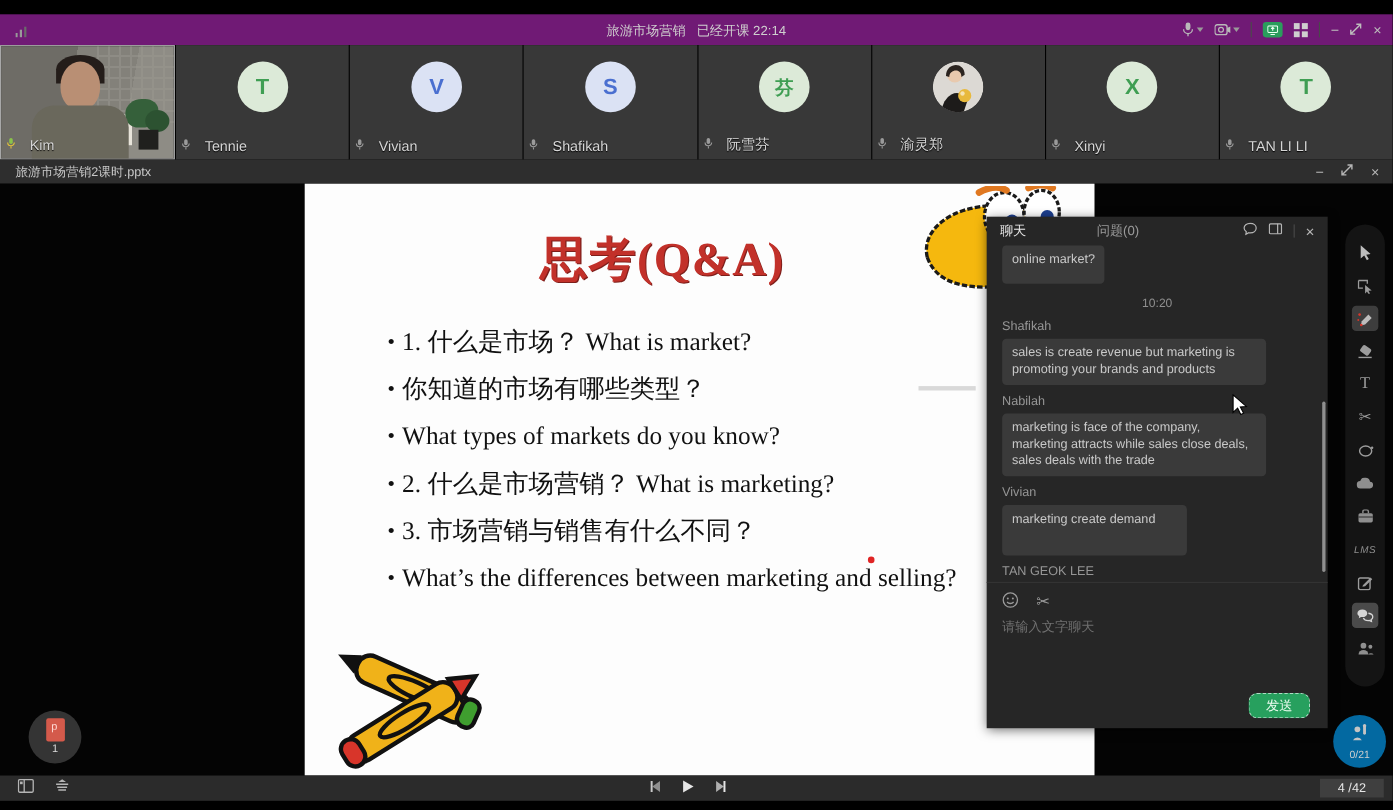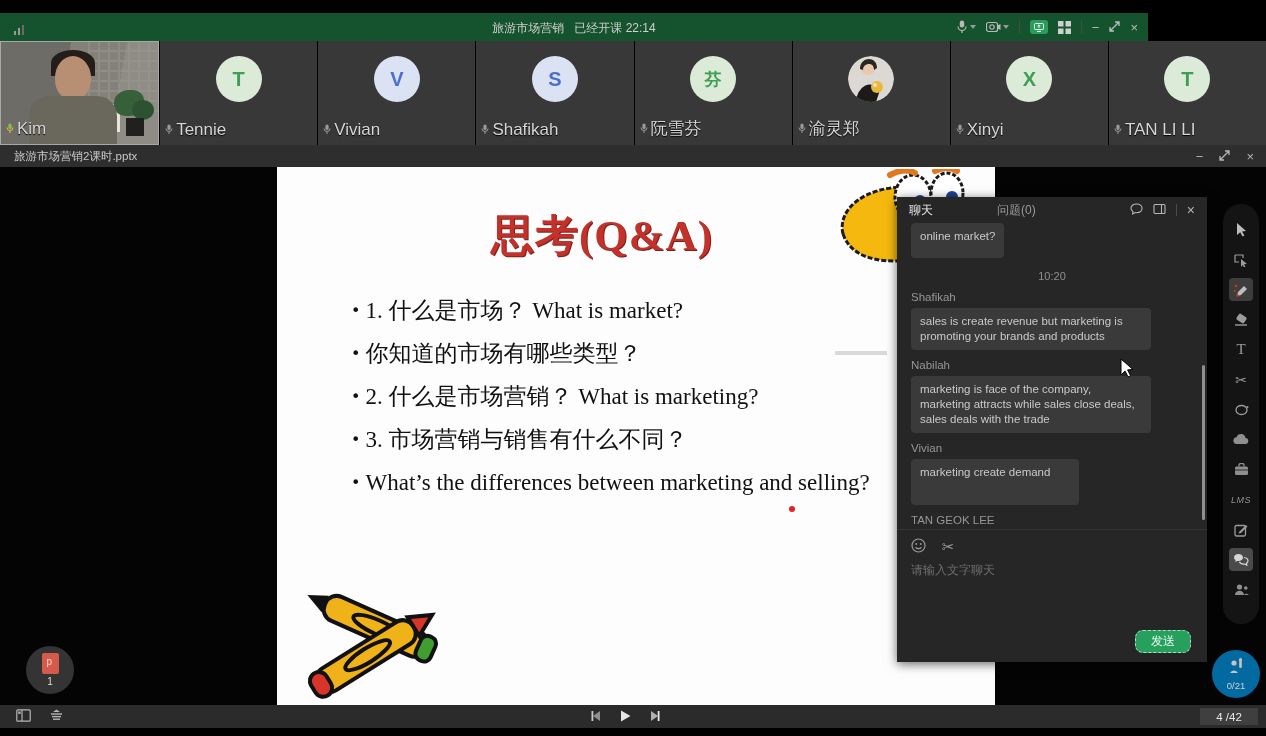--- a/index.html
+++ b/index.html
@@ -1,36 +1,36 @@
 <!DOCTYPE html>
 <html><head>
 <meta charset="utf-8">
 <style>
   html,body{margin:0;padding:0;background:#000;width:1266px;height:736px;overflow:hidden;
     font-family:"Liberation Sans","DejaVu Sans",sans-serif;-webkit-font-smoothing:antialiased;}
   
-  .topbar{position:absolute;top:13px;left:0;width:1148px;height:28px;background:#14532d;}
+  .topbar{position:absolute;top:13px;left:0;width:1266px;height:28px;background:#701a75;}
   .topbar .signal{position:absolute;left:14px;top:8px;}
   .topbar .title{position:absolute;left:0;right:0;top:7px;text-align:center;font-size:12px;color:#cfcfcf;}
   .topbar .right{position:absolute;right:10px;top:0;height:28px;display:flex;align-items:center;gap:10px;}
   .tb-icn{display:flex;align-items:center;gap:2px;color:#b9b9b9;}
   .caret{width:0;height:0;border-left:3.5px solid transparent;border-right:3.5px solid transparent;border-top:4px solid #9a9a9a;}
   .tb-sep{width:1px;height:14px;background:#4a4a4a;}
   .sharebox{width:18px;height:14px;background:#2a9d5c;border-radius:3px;display:flex;align-items:center;justify-content:center;}
   .winbtn{color:#bdbdbd;font-size:13px;line-height:13px;}
   
   .strip{position:absolute;top:41px;left:0;width:1266px;height:104px;display:flex;gap:1px;background:#000;}
   .tile{flex:1 1 0;position:relative;background:#383838;overflow:hidden;}
   .tile.kim{border:1px solid #a8a8a8;}
   .avatar{position:absolute;left:50%;top:38px;transform:translate(-50%,-50%) translateY,0;width:46px;height:46px;border-radius:50%;
      display:flex;align-items:center;justify-content:center;font-size:20px;font-weight:bold;}
   .avatar{top:15px;transform:translateX(-50%);}
   .av-green{background:#dcead8;color:#3f9e53;}
   .av-blue{background:#dbe2f4;color:#4a6fd0;}
-  .pname{position:absolute;left:5px;bottom:5px;display:flex;align-items:center;gap:3px;font-size:17px;color:#d6d6d6;text-shadow:0 1px 1px #000;}
+  .pname{position:absolute;left:5px;bottom:5px;display:flex;align-items:center;gap:13px;font-size:13px;color:#d6d6d6;text-shadow:0 1px 1px #000;}
   
   .kimbg{position:absolute;inset:0;background:linear-gradient(100deg,#6e6c66 0 40%,#83817a 40% 72%,#8e8c85 72%);}
   .kimwall{position:absolute;right:0;top:0;width:70px;height:70px;opacity:.5;
     background:repeating-linear-gradient(0deg,#9a988f 0 2px,transparent 2px 10px),repeating-linear-gradient(90deg,#9a988f 0 2px,transparent 2px 10px);}
   .kimhead{position:absolute;left:54px;top:14px;width:36px;height:44px;border-radius:50% 50% 46% 46%;background:#b98f74;}
   .kimhair{position:absolute;left:50px;top:8px;width:44px;height:26px;border-radius:50% 50% 0 0;background:#241d1a;}
   .kimbody{position:absolute;left:28px;top:54px;width:88px;height:52px;border-radius:20px 20px 0 0;background:#6a685c;}
   .plant{position:absolute;right:14px;top:48px;width:30px;height:26px;border-radius:50% 40% 50% 40%;background:#35603a;}
   .plant2{position:absolute;right:4px;top:58px;width:22px;height:20px;border-radius:50%;background:#2c5231;}
   .pot{position:absolute;right:14px;top:76px;width:18px;height:18px;background:#20201e;}
@@ -297,20 +297,21 @@
     <span style="font-size:13px;">×</span>
   </div>
 </div>
 
 <div class="main">
   <div class="slide">
     <div class="slide-title">思考(Q&amp;A)</div>
     <ul class="bullets">
       <li>1. 什么是市场？ What is market?</li>
       <li>你知道的市场有哪些类型？</li>
+      <li>What types of markets do you know?</li>
       <li>2. 什么是市场营销？ What is marketing?</li>
       <li>3. 市场营销与销售有什么不同？</li>
       <li>What’s the differences between marketing and selling?</li>
     </ul>
     <div class="reddot"></div>
     <div class="watermark"></div>
 
     <div class="cartoon">
       <svg width="170" height="230" viewBox="0 0 170 230">
         <path d="M8 65 C2 40 30 18 70 18 C110 18 132 35 128 55 C124 78 95 92 60 92 C30 92 14 82 8 65 Z" fill="#f5b80e" stroke="#1a1a1a" stroke-width="3" stroke-dasharray="5 2"></path>

